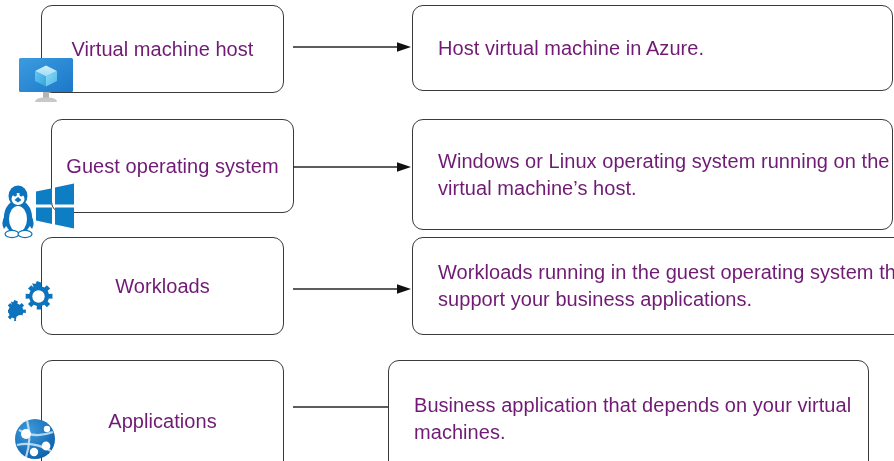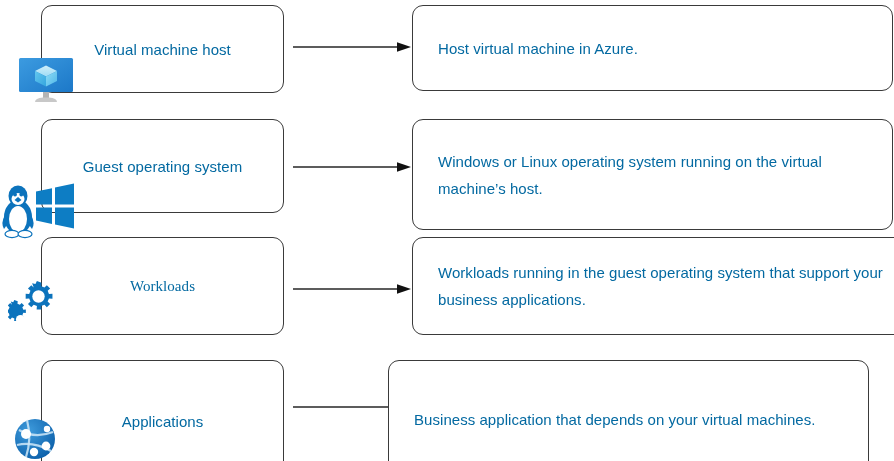--- a/index.html
+++ b/index.html
@@ -30,23 +30,23 @@
   }
   .box.left {
     justify-content: center;
     text-align: center;
   }
   .box.right {
     justify-content: flex-start;
     text-align: left;
   }
   .box-text {
-    font-size: 15px;
+    font-size: 20px;
     line-height: 27px;
-    color: #0369a1;
+    color: #701a75;
     letter-spacing: 0.05px;
   }
   .box.left .box-text {
     width: 100%;
     padding: 0 12px;
   }
   .box.right .box-text {
     padding: 0 0 0 25px;
     width: 100%;
   }
@@ -105,21 +105,21 @@
         <stop offset="100%" stop-color="#4FB7E8"></stop>
       </linearGradient>
     </defs>
     <rect x="2" y="2" width="54" height="34" rx="1.5" fill="url(#vmScreen)"></rect>
 
     <polygon points="29,9.5 40,15 29,20.5 18,15" fill="url(#vmCubeTop)"></polygon>
     <polygon points="18,15 29,20.5 29,30.5 18,25" fill="url(#vmCubeL)"></polygon>
     <polygon points="40,15 29,20.5 29,30.5 40,25" fill="url(#vmCubeR)"></polygon>
   </svg>
 
-  <div class="box left" style="left:41px; top:119px; width:243px; height:94px;">
+  <div class="box left" style="left:51px; top:119px; width:243px; height:94px;">
     <span class="box-text">Guest operating system</span>
   </div>
 
   <svg class="arrow" style="left:293px; top:161px; width:120px; height:12px;" viewBox="0 0 120 12">
     <line x1="0" y1="6" x2="106" y2="6" stroke="#262626" stroke-width="1.5"></line>
     <polygon points="104,1.2 118,6 104,10.8" fill="#111111"></polygon>
   </svg>
 
   <div class="box right" style="left:412px; top:119px; width:481px; height:111px;">
     <span class="box-text">Windows or Linux operating system running on the virtual machine’s host.</span>
@@ -142,21 +142,21 @@
     </g>
 
     <g>
       <polygon points="36,8.5 52,5.2 52,21.5 36,21.5" fill="#0D7DC4"></polygon>
       <polygon points="55,4.6 74,0.5 74,21.5 55,21.5" fill="#0D7DC4"></polygon>
       <polygon points="36,24.5 52,24.5 52,41 36,37.6" fill="#0D7DC4"></polygon>
       <polygon points="55,24.5 74,24.5 74,45.5 55,41.5" fill="#0D7DC4"></polygon>
     </g>
   </svg>
 
-  <div class="box left" style="left:41px; top:237px; width:243px; height:98px;font-family:Liberation Serif, serif;">
+  <div class="box left" style="left:41px; top:237px; width:243px; height:98px;">
     <span class="box-text">Workloads</span>
   </div>
 
   <svg class="arrow" style="left:293px; top:283px; width:120px; height:12px;" viewBox="0 0 120 12">
     <line x1="0" y1="6" x2="106" y2="6" stroke="#262626" stroke-width="1.5"></line>
     <polygon points="104,1.2 118,6 104,10.8" fill="#111111"></polygon>
   </svg>
 
   <div class="box right" style="left:412px; top:237px; width:527px; height:98px;">
     <span class="box-text">Workloads running in the guest operating system that support your business applications.</span>

